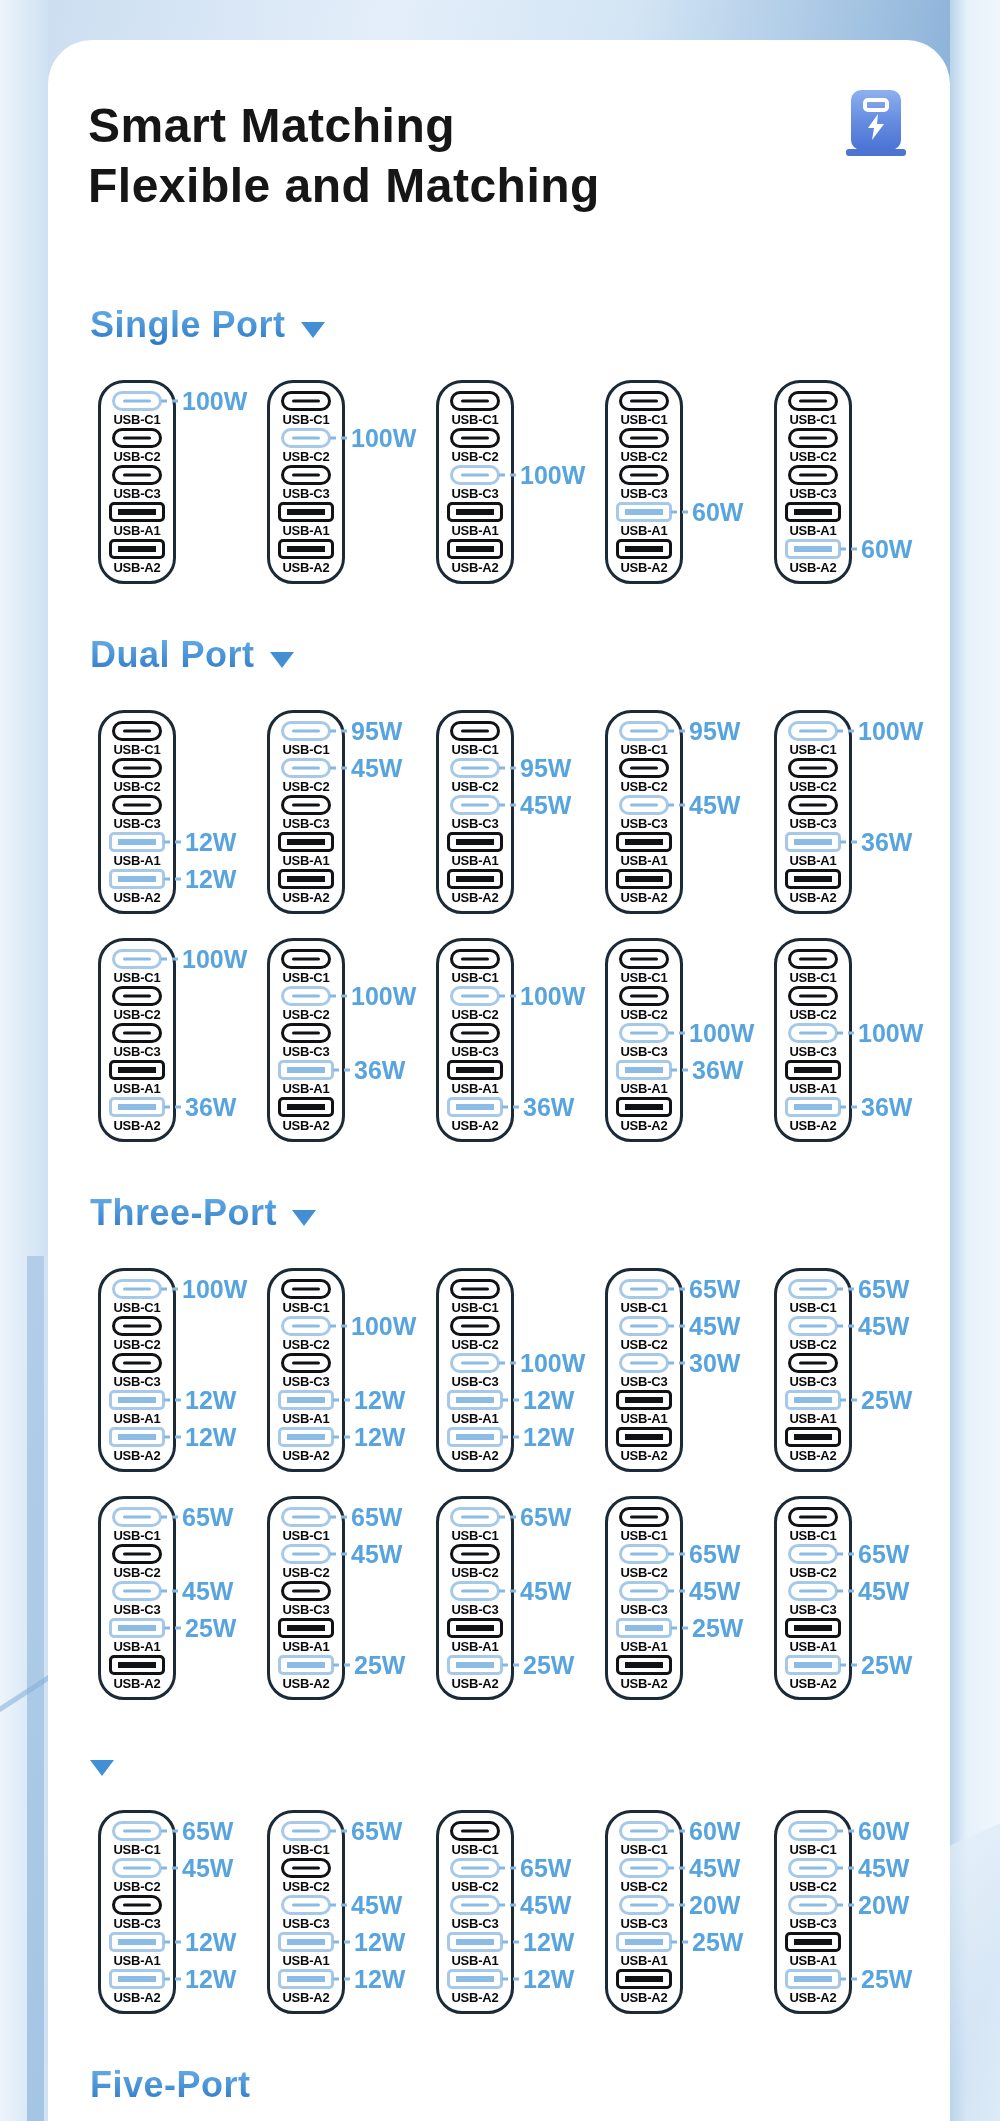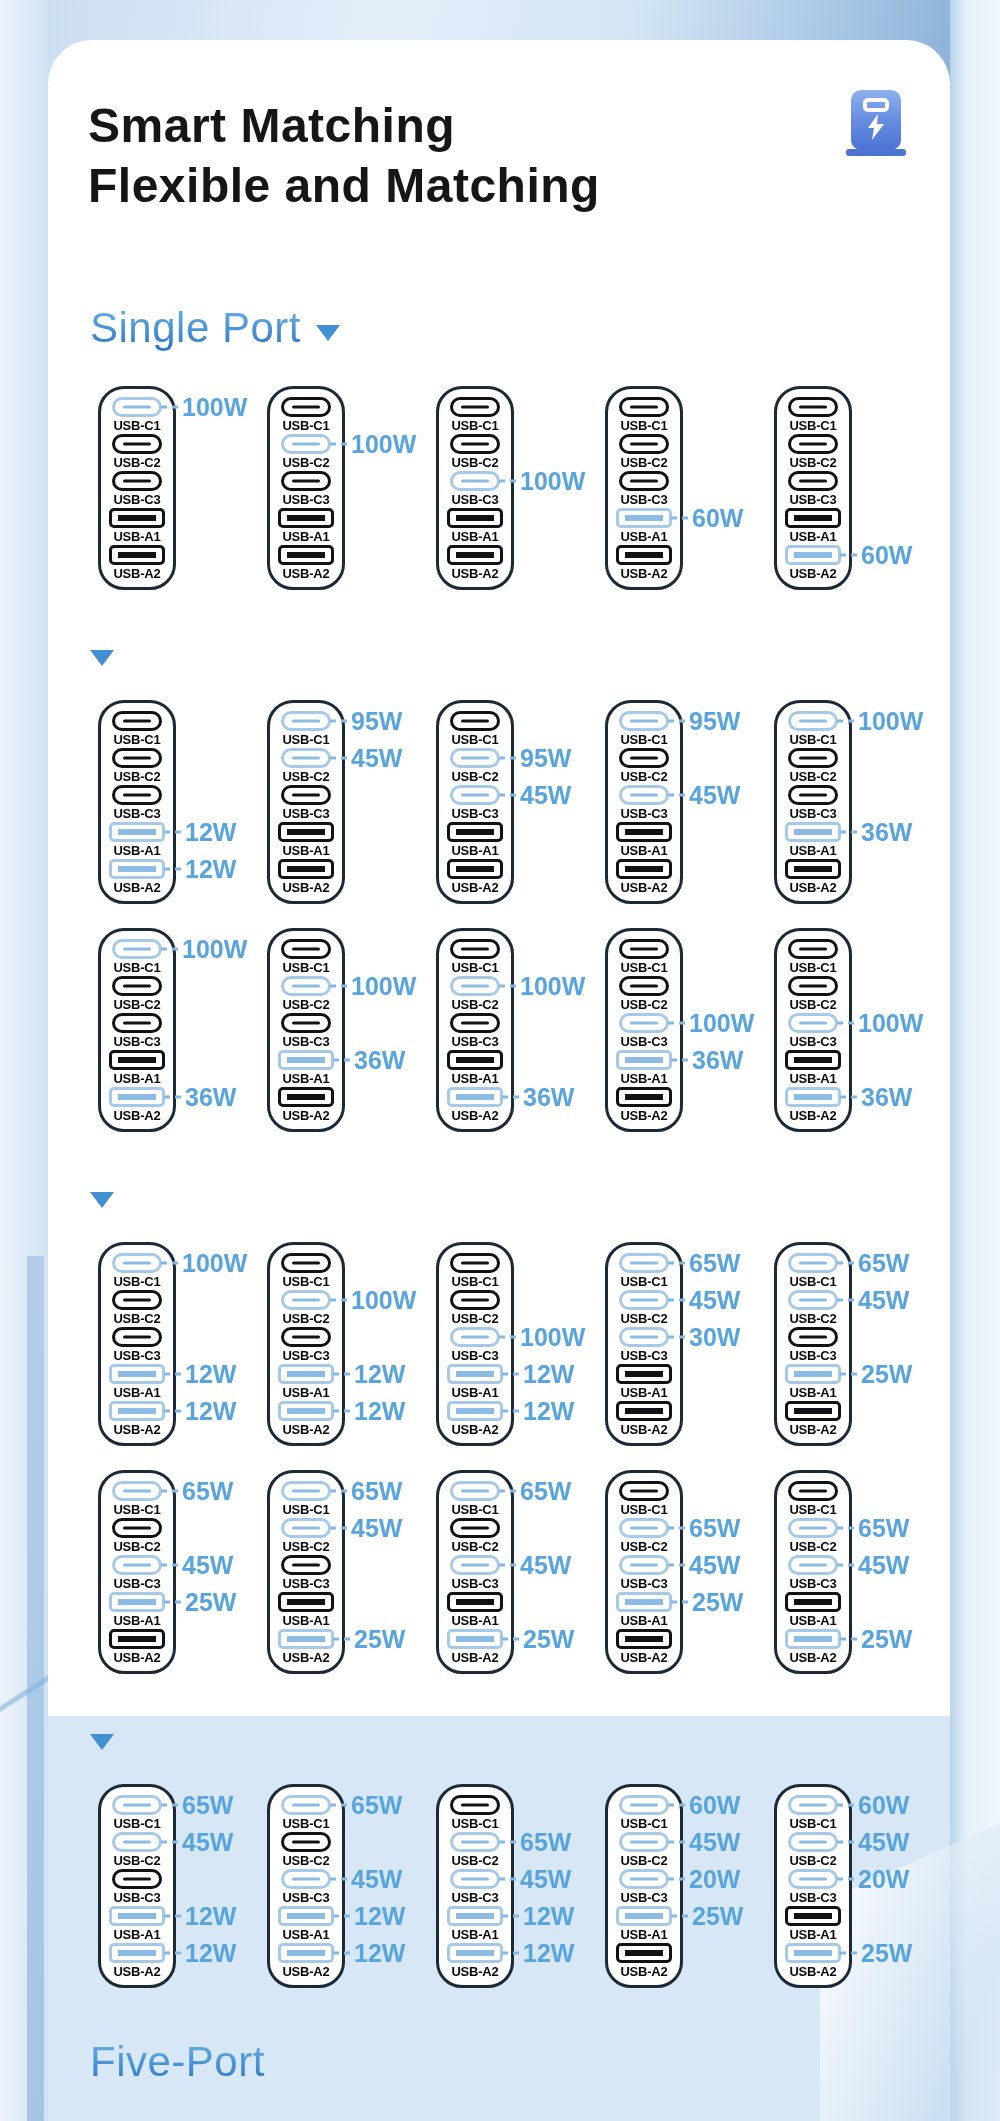--- a/index.html
+++ b/index.html
@@ -33,40 +33,40 @@
     position:absolute; top:0; right:0; width:50px; height:100%;
     background:linear-gradient(90deg,#b9d3ea 0%,#e7f1fa 34%,#f0f7fd 100%);
   }
   .bg-right-ribbon {
     position:absolute; right:-60px; top:1850px; width:240px; height:360px;
     background:linear-gradient(115deg,rgba(255,255,255,.85) 0%,rgba(189,214,238,.45) 60%,rgba(170,200,230,.2) 100%);
     transform:skewY(-24deg); border-radius:30px;
   }
   
   .card {
-    position:absolute; left:48px; top:40px; width:902px; height:1676px;
+    position:absolute; left:48px; top:40px; width:902px; height:2081px;
     background:#ffffff; border-radius:44px 44px 0 0;
     padding:56px 40px 0 40px;
   }
   .page-title { color:#161616; font-weight:bold; font-size:48px; line-height:60px; letter-spacing:.5px; }
   .page-title span { display:block; }
   
   .charger-icon { position:absolute; top:50px; right:44px; width:60px; height:74px; }
   .ch-body {
     width:50px; height:60px; margin:0 auto; border-radius:10px;
     background:linear-gradient(180deg,#8fb1ee 0%,#6a90e2 45%,#4a73d4 100%);
     display:flex; flex-direction:column; align-items:center;
   }
   .ch-slot { width:26px; height:14px; border:4px solid #ffffff; border-radius:5px; margin-top:8px; }
   .ch-bolt { margin-top:2px; }
   .ch-base { width:60px; height:7px; border-radius:3px; background:#4d74cf; margin-top:-1px; }
   
   .section-head { display:flex; align-items:center; gap:15px; margin:0 0 34px 2px; cursor:pointer; }
   .section-title {
-    font-size:42px; font-weight:normal; letter-spacing:.5px;
+    font-size:36px; font-weight:bold; letter-spacing:.5px;
     background:linear-gradient(180deg,#6cb3e9 0%,#2a76c5 100%);
     -webkit-background-clip:text; background-clip:text; color:transparent;
   }
   .triangle {
     width:0; height:0; margin-top:10px;
     border-left:12px solid transparent; border-right:12px solid transparent;
     border-top:16px solid #428fd4;
   }
   .section { margin-bottom:50px; }
   .section:first-child { margin-top:88px; }
@@ -316,20 +316,21 @@
                   </span>
                 </div>
                 <div class="port-label">USB-A2</div>
               </div>
             </div>
           </div>
         </div>
       </section>
       <section class="section">
         <div class="section-head">
+          <span class="section-title">Dual Port</span>
           <span class="triangle"></span>
         </div>
         <div class="row">
           <div class="charger-wrap">
             <div class="charger">
               <div class="unit">
                 <div class="port c">
                   <span class="slot"></span>
                 </div>
                 <div class="port-label">USB-C1</div>
@@ -745,20 +746,21 @@
                   </span>
                 </div>
                 <div class="port-label">USB-A2</div>
               </div>
             </div>
           </div>
         </div>
       </section>
       <section class="section">
         <div class="section-head">
+          <span class="section-title">Three-Port</span>
           <span class="triangle"></span>
         </div>
         <div class="row">
           <div class="charger-wrap">
             <div class="charger">
               <div class="unit">
                 <div class="port c active">
                   <span class="slot"></span>
                   <span class="watt-tag">
                     <span class="watt-dash"></span>

